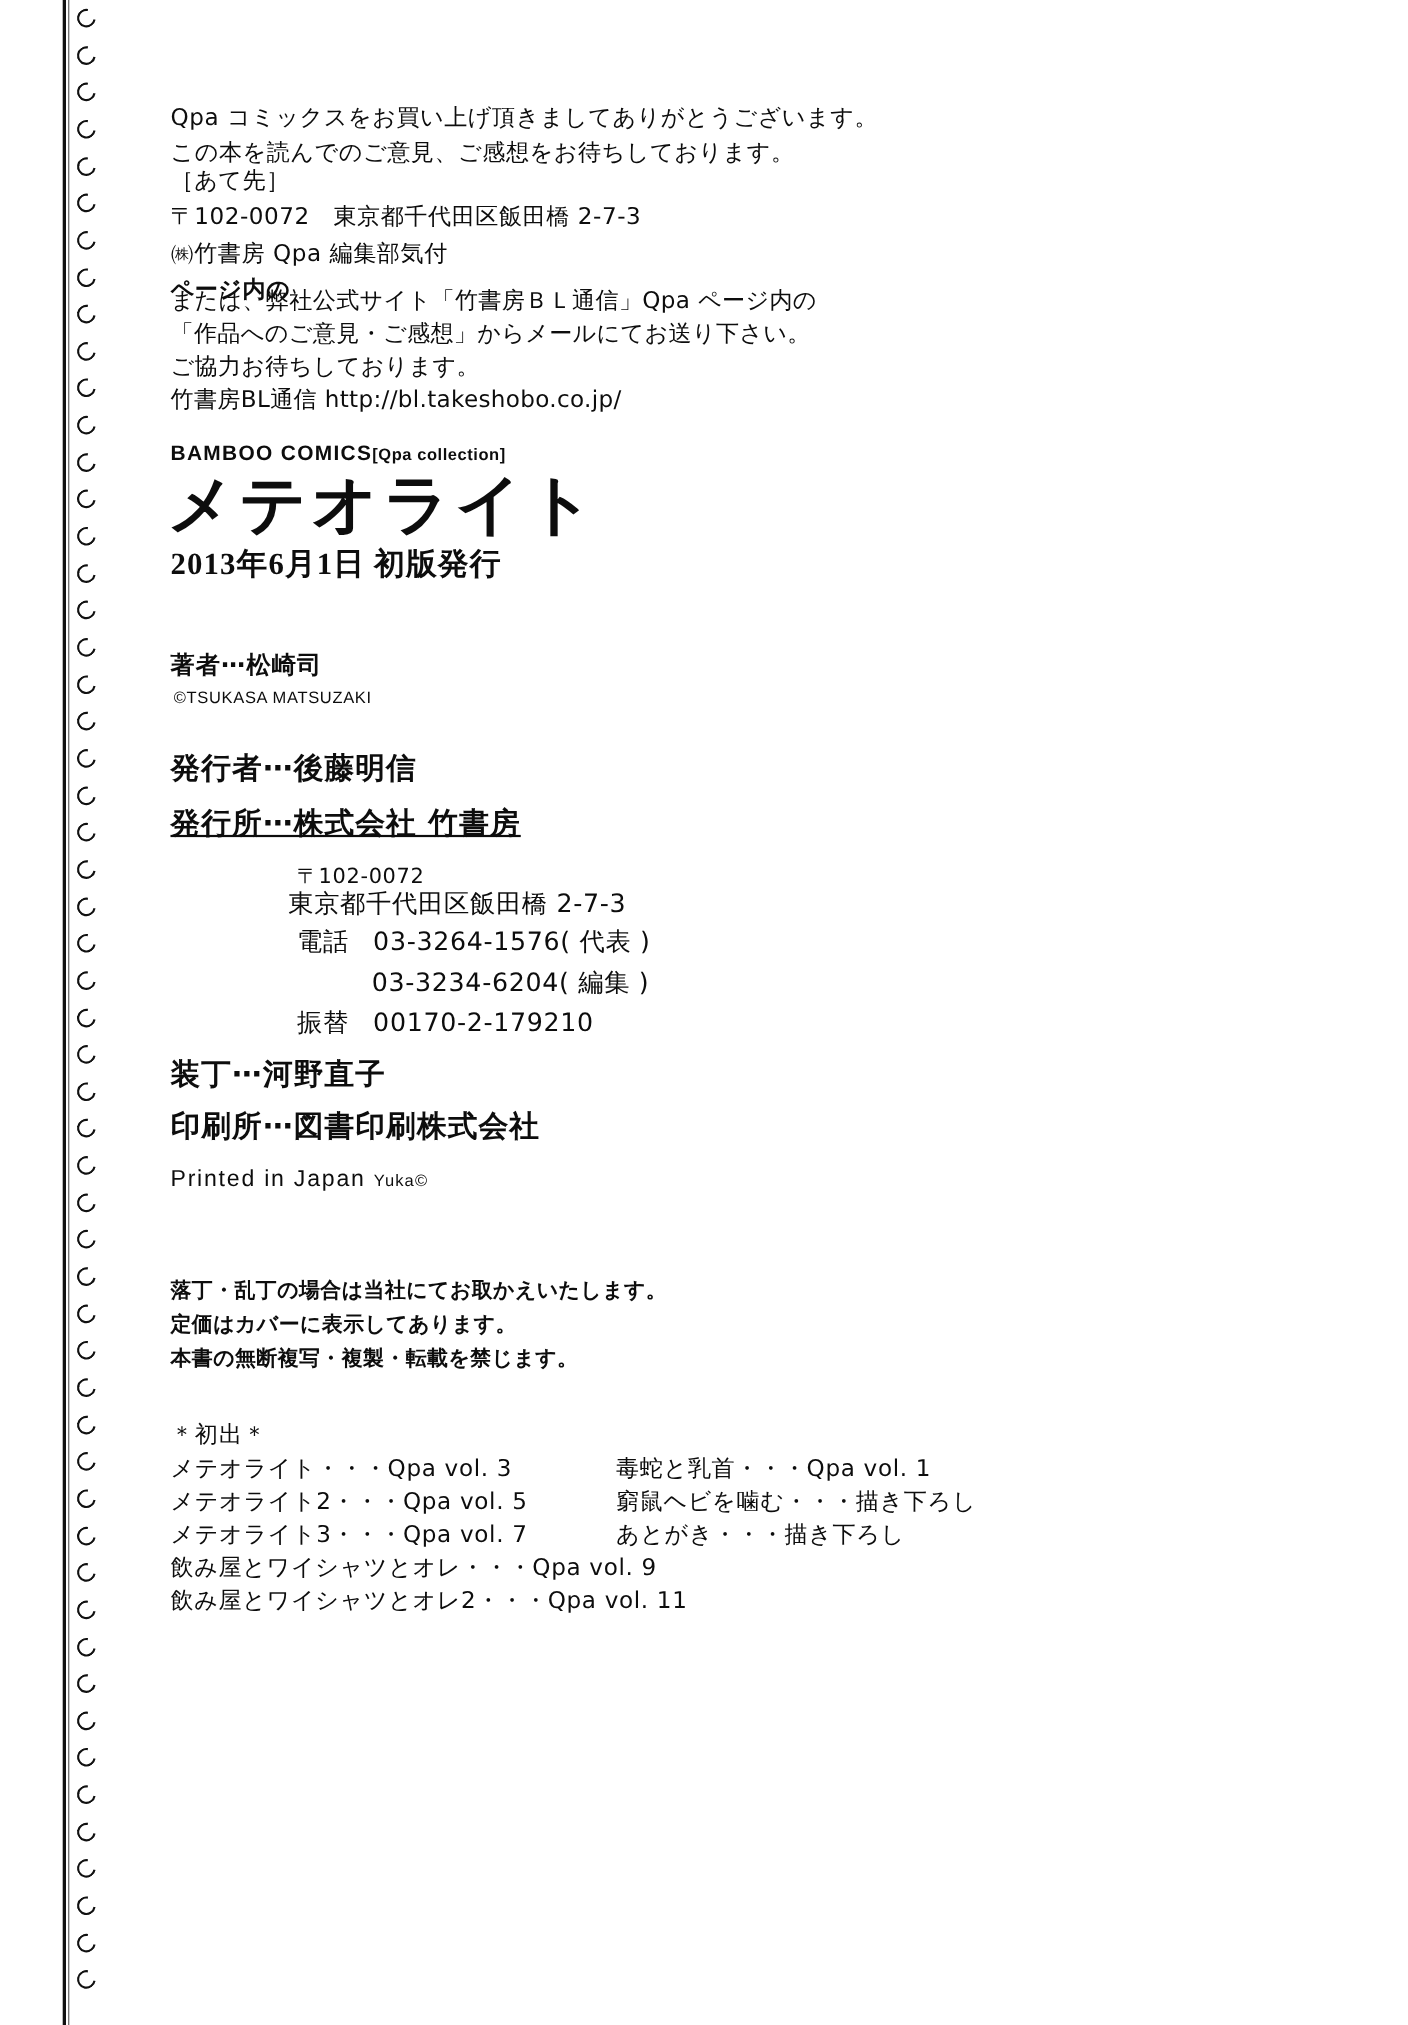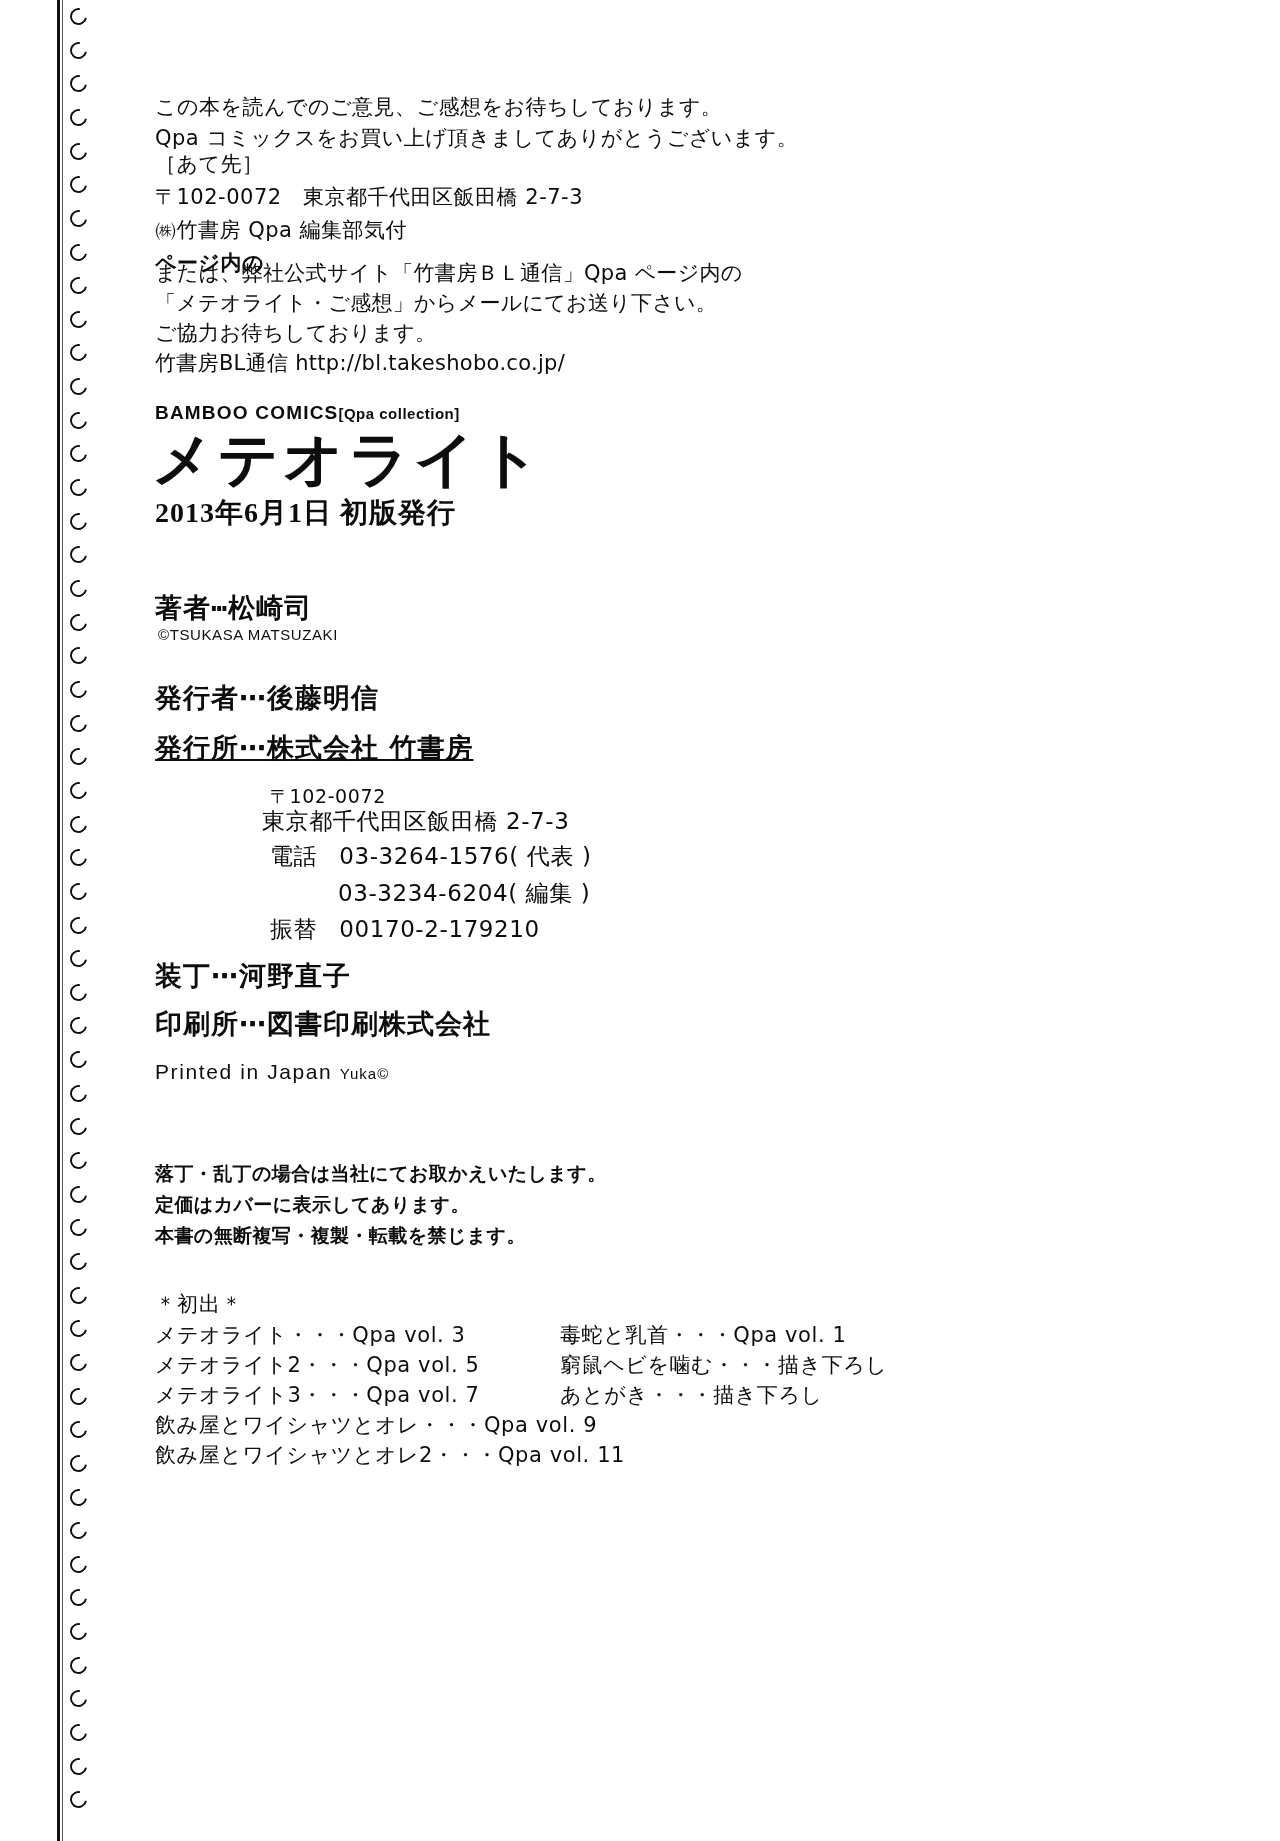--- a/index.html
+++ b/index.html
@@ -95,24 +95,23 @@
   .l-date {
     left: 35px; top: 494px;
     font-size: 28px;
     font-weight: bold;
     letter-spacing: 1px;
     font-family: Liberation Serif, serif;
   }
 
   .l-author {
     left: 35px; top: 590px;
-    font-size: 27px;
-    font-weight: bold;
-    letter-spacing: 1px;
-    font-family: Liberation Mono, monospace;
+    font-size: 22px;
+    font-weight: bold;
+    letter-spacing: 1px;
   }
   .l-copy {
     left: 38px; top: 626px;
     font-size: 15px;
     letter-spacing: 0.6px;
   }
 
   .l-publisher-person {
     left: 35px; top: 680px;
     font-size: 27px;
@@ -258,34 +257,34 @@
     <div class="ring" style="top: 1656.76px;"></div>
     <div class="ring" style="top: 1690.41px;"></div>
     <div class="ring" style="top: 1724.06px;"></div>
     <div class="ring" style="top: 1757.7px;"></div>
     <div class="ring" style="top: 1791.35px;"></div>
   </div>
 
 <div id="page">
 
   <div class="blk l-intro ja">
+    <div>Qpa コミックスをお買い上げ頂きましてありがとうございます。</div>
     <div>この本を読んでのご意見、ご感想をお待ちしております。</div>
-    <div>Qpa コミックスをお買い上げ頂きましてありがとうございます。</div>
   </div>
 
   <div class="blk l-addr ja">
     <div>［あて先］</div>
     <div>〒102-0072　東京都千代田区飯田橋 2-7-3</div>
     <div>㈱竹書房 Qpa 編集部気付</div>
     <div class="bold">ページ内の</div>
   </div>
 
   <div class="blk l-note ja">
     <div>または、弊社公式サイト「竹書房ＢＬ通信」Qpa ページ内の</div>
-    <div>「メテオライト・ご感想」からメールにてお送り下さい。</div>
+    <div>「作品へのご意見・ご感想」からメールにてお送り下さい。</div>
     <div>ご協力お待ちしております。</div>
     <div>竹書房BL通信  http://bl.takeshobo.co.jp/</div>
   </div>
 
   <div class="blk l-series">
     <span>BAMBOO COMICS</span><span class="sub">[Qpa  collection]</span>
   </div>
 
   <div class="blk l-title ja">メテオライト</div>
   <div class="blk l-date ja">2013年6月1日  初版発行</div>

